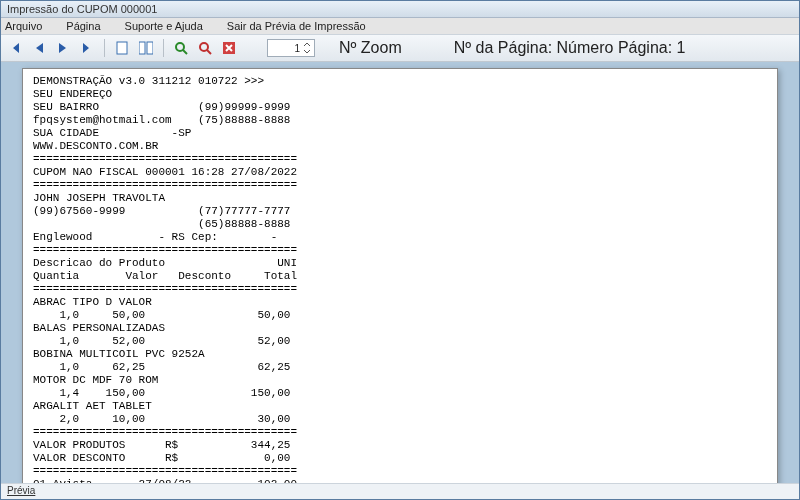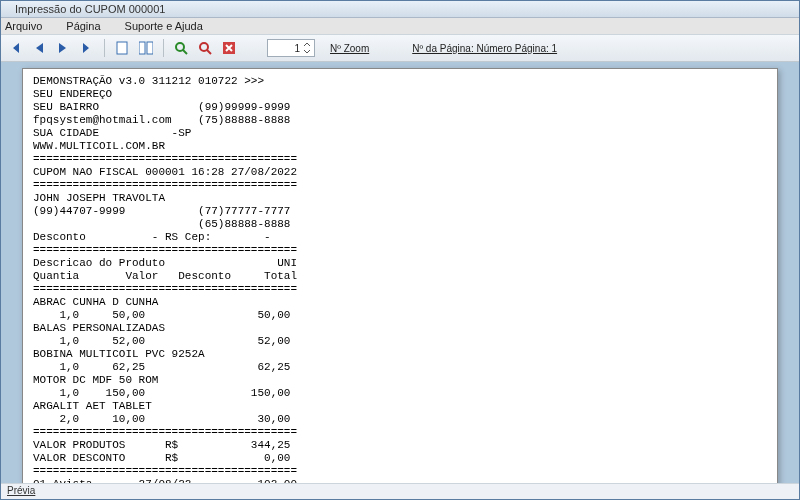--- a/index.html
+++ b/index.html
@@ -14,21 +14,21 @@
   }
   .window {
     width: 800px;
     height: 500px;
     display: flex;
     flex-direction: column;
     border: 1px solid #5a7ca0;
   }
   .titlebar {
     background: linear-gradient(to bottom, #e8f0f8 0%, #d0dce8 100%);
-    padding: 2px 14px;
+    padding: 2px 6px;
     font-size: 11px;
     color: #333;
     border-bottom: 1px solid #aab8c8;
   }
   .menubar {
     background: #e5e5e5;
     padding: 2px 4px;
     font-size: 11px;
     color: #222;
     display: flex;
@@ -52,21 +52,21 @@
     cursor: pointer;
   }
   .tsep { width:1px; height:18px; background:#b8c0c8; margin:0 3px; }
   .zoom-box {
     width: 48px; height:18px;
     border:1px solid #a0acb8;
     background:#fff;
     display:inline-flex;align-items:center;justify-content:flex-end;
     font-size:10px; padding:0 3px; color:#222;
   }
-  .tlabel { font-size:10px; color:#222; margin-left:11px;text-decoration:underline; }
+  .tlabel { font-size:16px; color:#222; margin-left:20px; }
   .workspace {
     flex:1;
     background:#b0c8dc;
     display:flex;
     justify-content:center;
     padding:6px 0 0 0;
     overflow:hidden;
     position:relative;
   }
   .page {
@@ -100,20 +100,21 @@
 <div class="window">
 
   <div class="titlebar">
     <span>Impressão do CUPOM 000001</span>
   </div>
 
   <div class="menubar">
     <span>Arquivo</span>
     <span>Página</span>
     <span>Suporte e Ajuda</span>
+    <span>Sair da Prévia de Impressão</span>
   </div>
 
   <div class="toolbar">
     <div class="tbtn">
       <svg width="12" height="10">
           <path d="M2 0v10M4 5l6-5v10z" fill="#2a5ca8"></path>
         </svg>
     </div>
     <div class="tbtn">
       <svg width="10" height="10">
@@ -172,40 +173,40 @@
     <span style="width:24px"></span>
     <span class="tlabel">Nº da Página: Número Página: 1</span>
   </div>
 
   <div class="workspace">
     <div class="page"><span>DEMONSTRAÇÃO v3.0 311212 010722 &gt;&gt;&gt;</span>
 <span>SEU ENDEREÇO</span>
 <span>SEU BAIRRO               (99)99999-9999</span>
 <span>fpqsystem@hotmail.com    (75)88888-8888</span>
 <span>SUA CIDADE           -SP</span>
-<span>WWW.MULTICOIL.COM.BR</span>
+<span>WWW.DESCONTO.COM.BR</span>
 <span>========================================</span>
 <span>CUPOM NAO FISCAL 000001 16:28 27/08/2022</span>
 <span>========================================</span>
 <span>JOHN JOSEPH TRAVOLTA</span>
-<span>(99)44707-9999           (77)77777-7777</span>
+<span>(99)67560-9999           (77)77777-7777</span>
 <span>                         (65)88888-8888</span>
-<span>Desconto          - RS Cep:        -</span>
+<span>Englewood          - RS Cep:        -</span>
 <span>========================================</span>
 <span>Descricao do Produto                 UNI</span>
 <span>Quantia       Valor   Desconto     Total</span>
 <span>========================================</span>
-<span>ABRAC CUNHA D CUNHA</span>
+<span>ABRAC TIPO D VALOR</span>
 <span>    1,0     50,00                 50,00</span>
 <span>BALAS PERSONALIZADAS</span>
 <span>    1,0     52,00                 52,00</span>
 <span>BOBINA MULTICOIL PVC 9252A</span>
 <span>    1,0     62,25                 62,25</span>
-<span>MOTOR DC MDF 50 ROM</span>
-<span>    1,0    150,00                150,00</span>
+<span>MOTOR DC MDF 70 ROM</span>
+<span>    1,4    150,00                150,00</span>
 <span>ARGALIT AET TABLET</span>
 <span>    2,0     10,00                 30,00</span>
 <span>========================================</span>
 <span>VALOR PRODUTOS      R$           344,25</span>
 <span>VALOR DESCONTO      R$             0,00</span>
 <span>========================================</span>
 <span>01-Avista       27/08/22          102,00</span>
 <span></span>
 
 <span></span>

